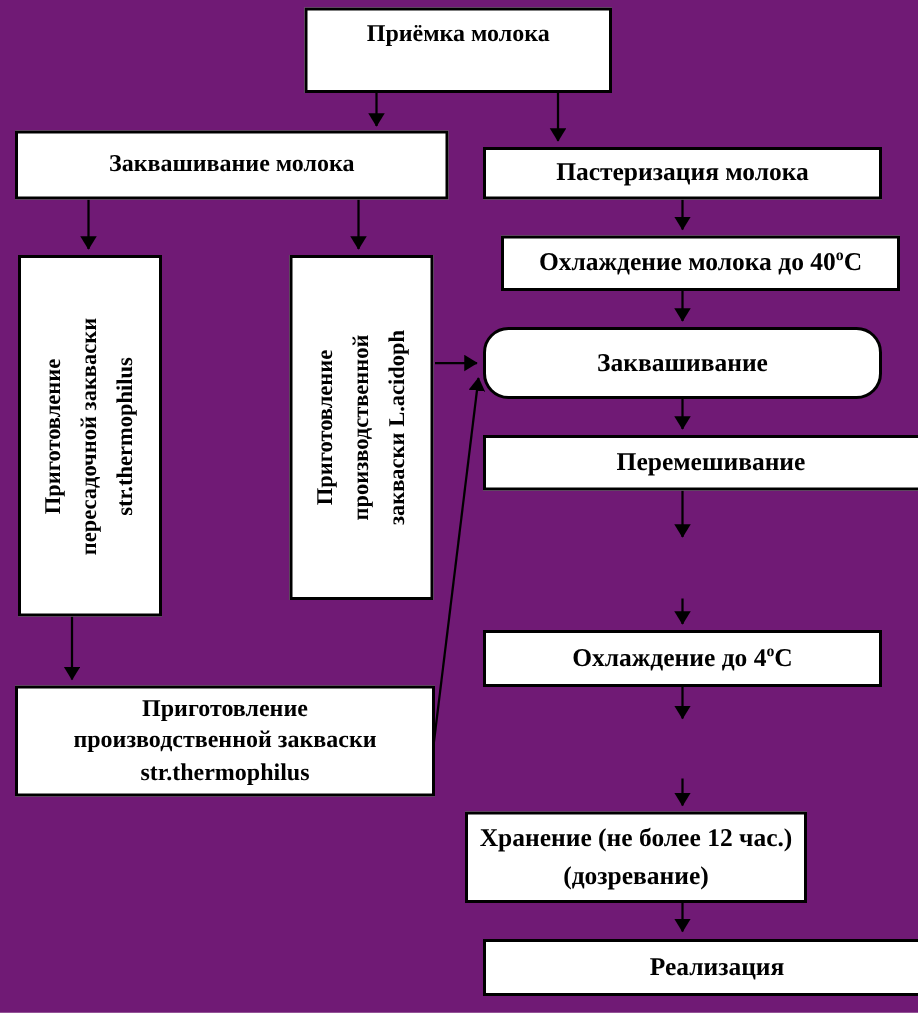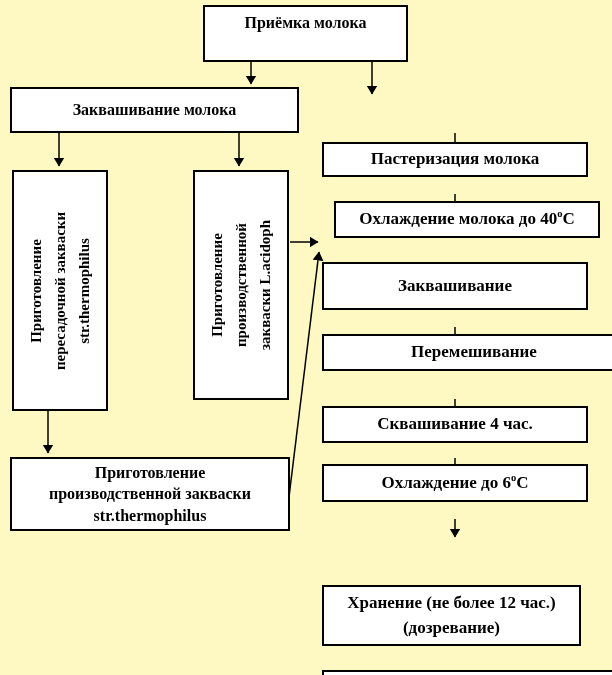--- a/index.html
+++ b/index.html
@@ -1,19 +1,19 @@
 <!DOCTYPE html>
 <html><head>
 <meta charset="utf-8">
 <style>
   html,body { margin:0; padding:0; }
   .canvas {
     position:relative;
     width:612px; height:675px;
-    background:#fef9c3;
+    background:#701a75;
     font-family:"Liberation Serif", serif;
     font-weight:bold;
     color:#000;
     overflow:hidden;
   }
   .connectors {
     position:absolute; left:0; top:0; width:612px; height:675px;
     pointer-events:none;
   }
   .box {
@@ -22,21 +22,21 @@
     border:2px solid #000000;
     box-sizing:border-box;
     display:flex;
     flex-direction:column;
     align-items:center;
     justify-content:center;
     text-align:center;
     line-height:1.3;
     font-size:16px;
   }
-  .rightcol { font-size:17px;margin-top:44px; }
+  .rightcol { font-size:17px; }
   .box sup { font-size:0.62em; vertical-align:super; line-height:0; }
   .top-align { justify-content:flex-start; padding-top:6px; }
   .vbox { font-size:15px; }
   .vtext {
     transform:rotate(-90deg);
     text-align:center;
     line-height:1.6;
     white-space:nowrap;
   }
   .multiline div { line-height:1.35; }
@@ -105,38 +105,35 @@
   </div>
 
   <div class="box rightcol" style="left:322px; top:98px; width:266px; height:35px;">
     <span>Пастеризация молока</span>
   </div>
 
   <div class="box rightcol" style="left:334px; top:157px; width:266px; height:37px;">
     <span><span>Охлаждение молока до 40</span><sup>о</sup><span>С</span></span>
   </div>
 
-  <div class="box rightcol" style="left:322px; top:218px; width:266px; height:48px;">
+  <div class="box rightcol" style="left:322px; top:218px; width:266px; height:48px;border-radius:17px;">
     <span>Заквашивание</span>
   </div>
 
   <div class="box rightcol" style="left:322px; top:290px; width:304px; height:37px;">
     <span>Перемешивание</span>
   </div>
 
-  <div class="box rightcol" style="left:322px; top:362px; width:266px; height:37px;">
-    <span>Сквашивание 4 час.</span>
-  </div>
 
   <div class="box rightcol" style="left:322px; top:420px; width:266px; height:38px;">
-    <span><span>Охлаждение до 6</span><sup>о</sup><span>С</span></span>
+    <span><span>Охлаждение до 4</span><sup>о</sup><span>С</span></span>
   </div>
 
 
-  <div class="box rightcol storage-lines" style="left:322px; top:541px; width:259px; height:61px;">
+  <div class="box rightcol storage-lines" style="left:310px; top:541px; width:228px; height:61px;">
     <div>
       <div>Хранение (не более 12 час.)</div>
       <div>(дозревание)</div>
     </div>
   </div>
 
   <div class="box rightcol" style="left:322px; top:626px; width:312px; height:38px;text-align:center;">
     <span>Реализация</span>
   </div>
 

